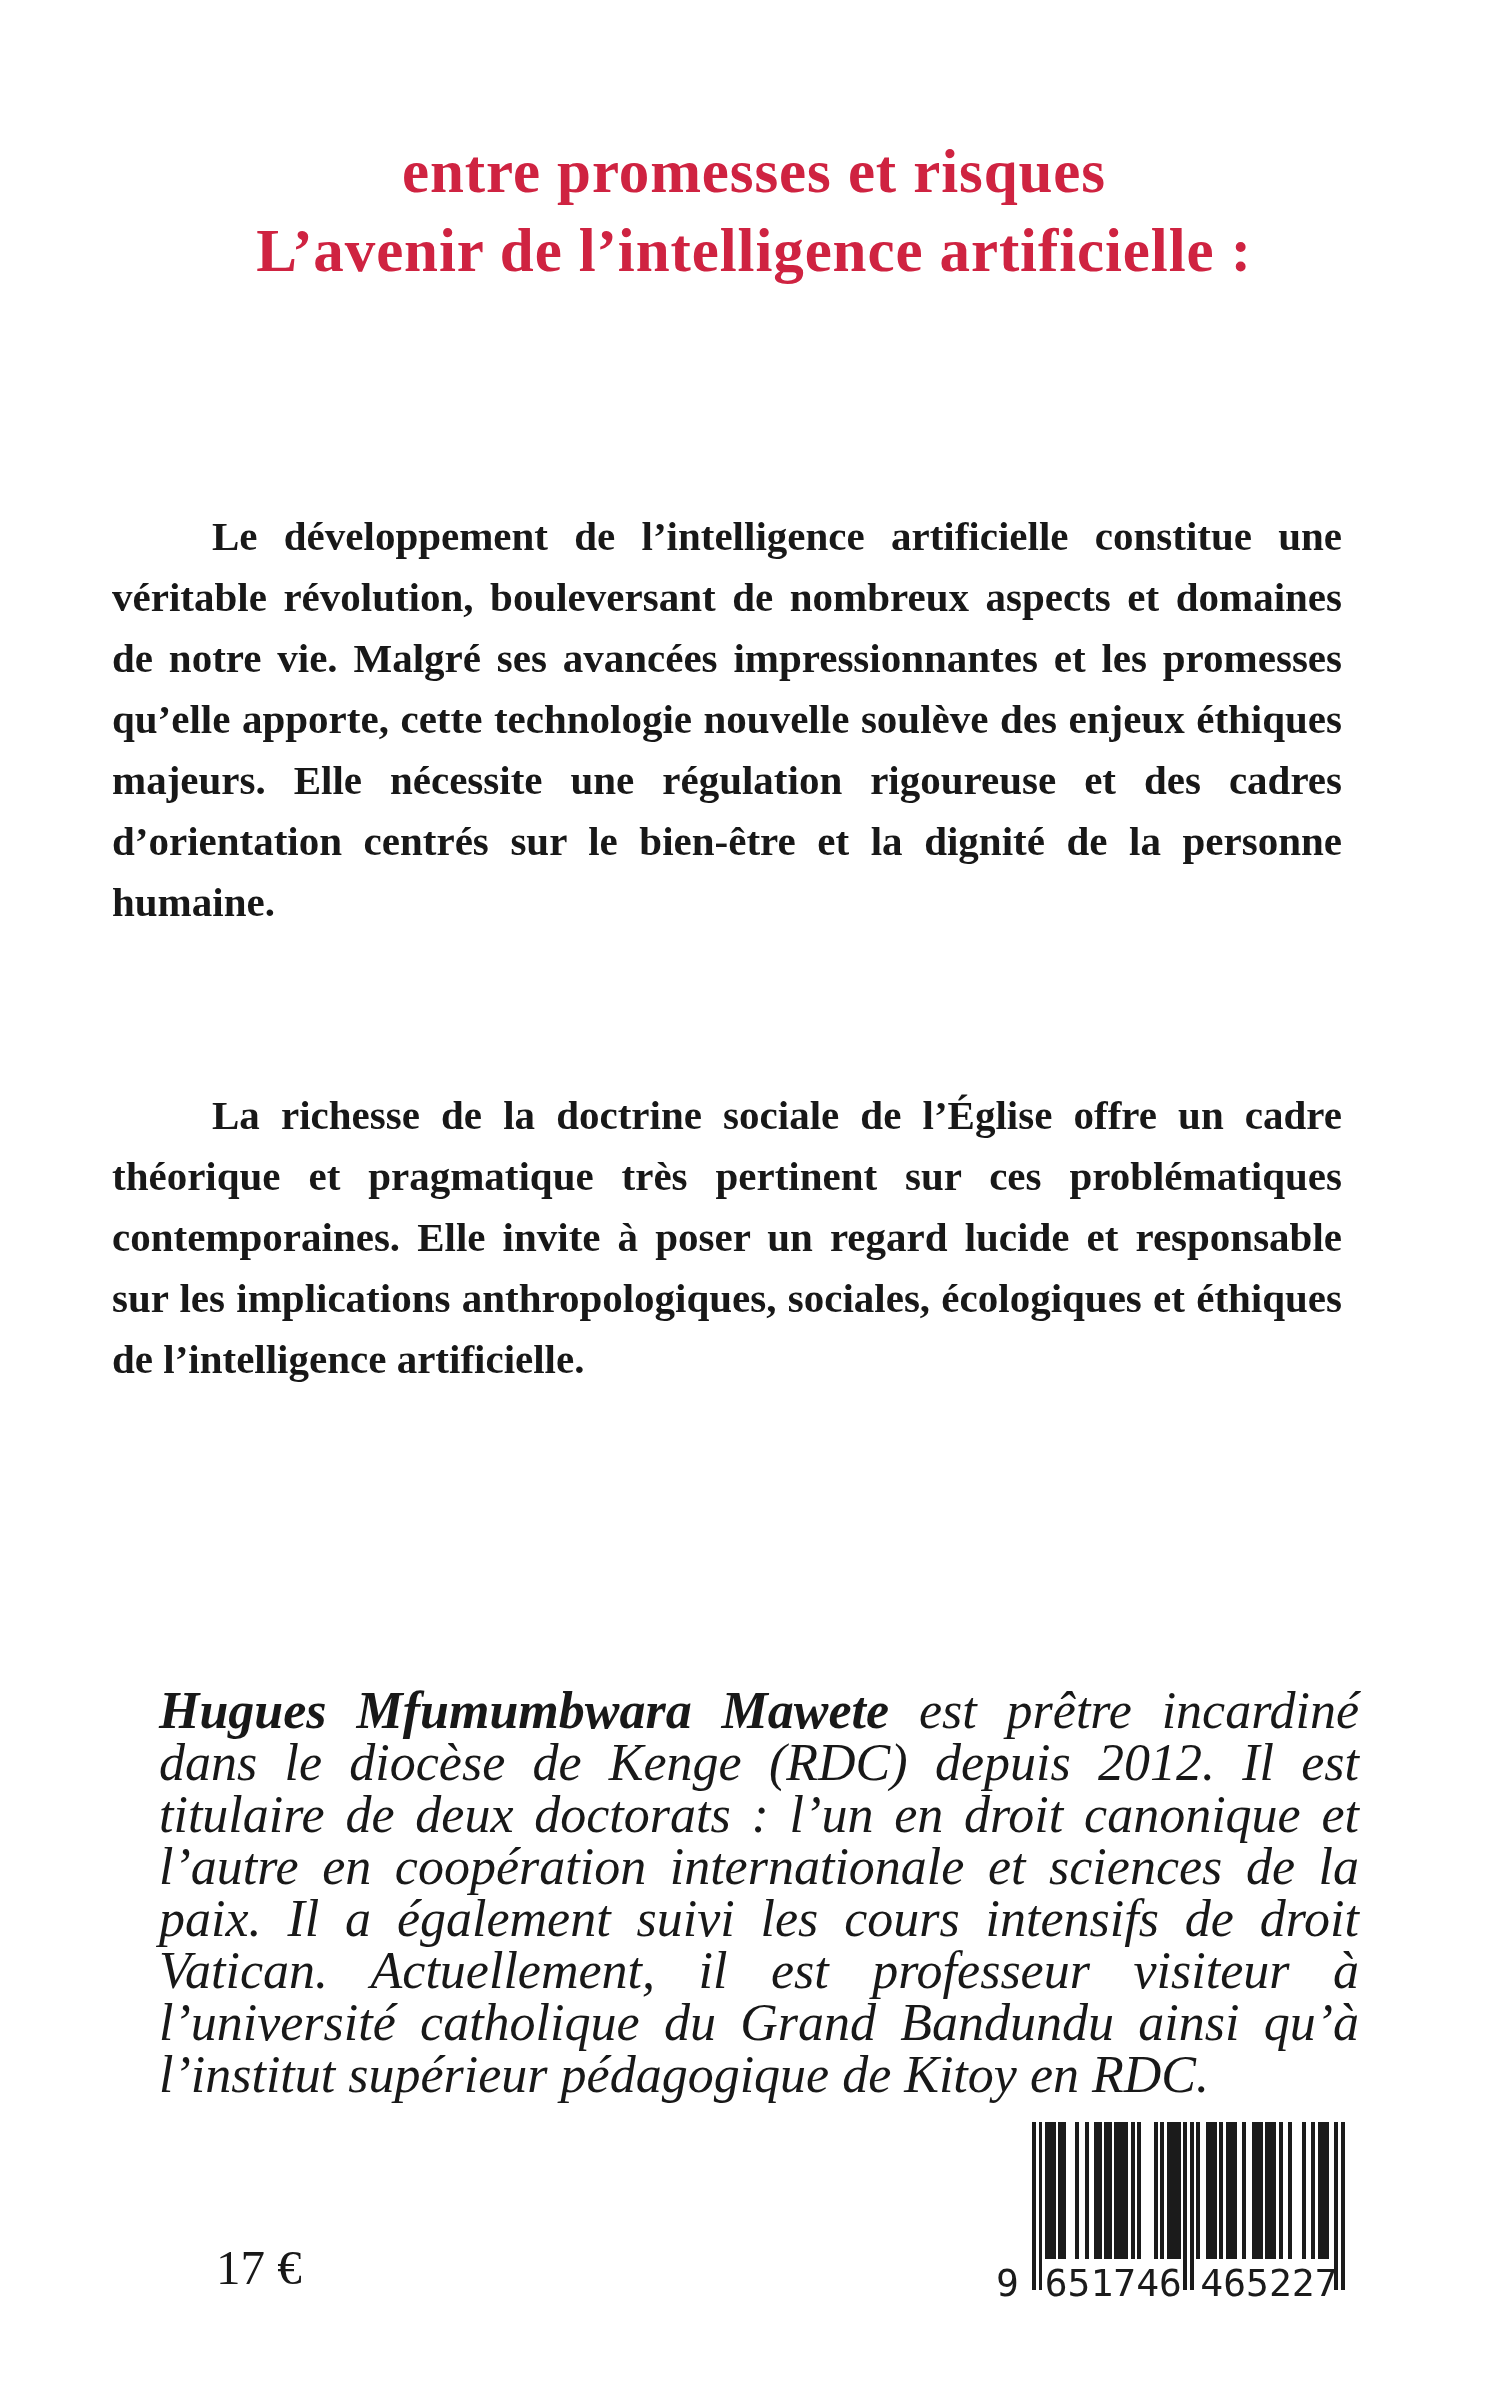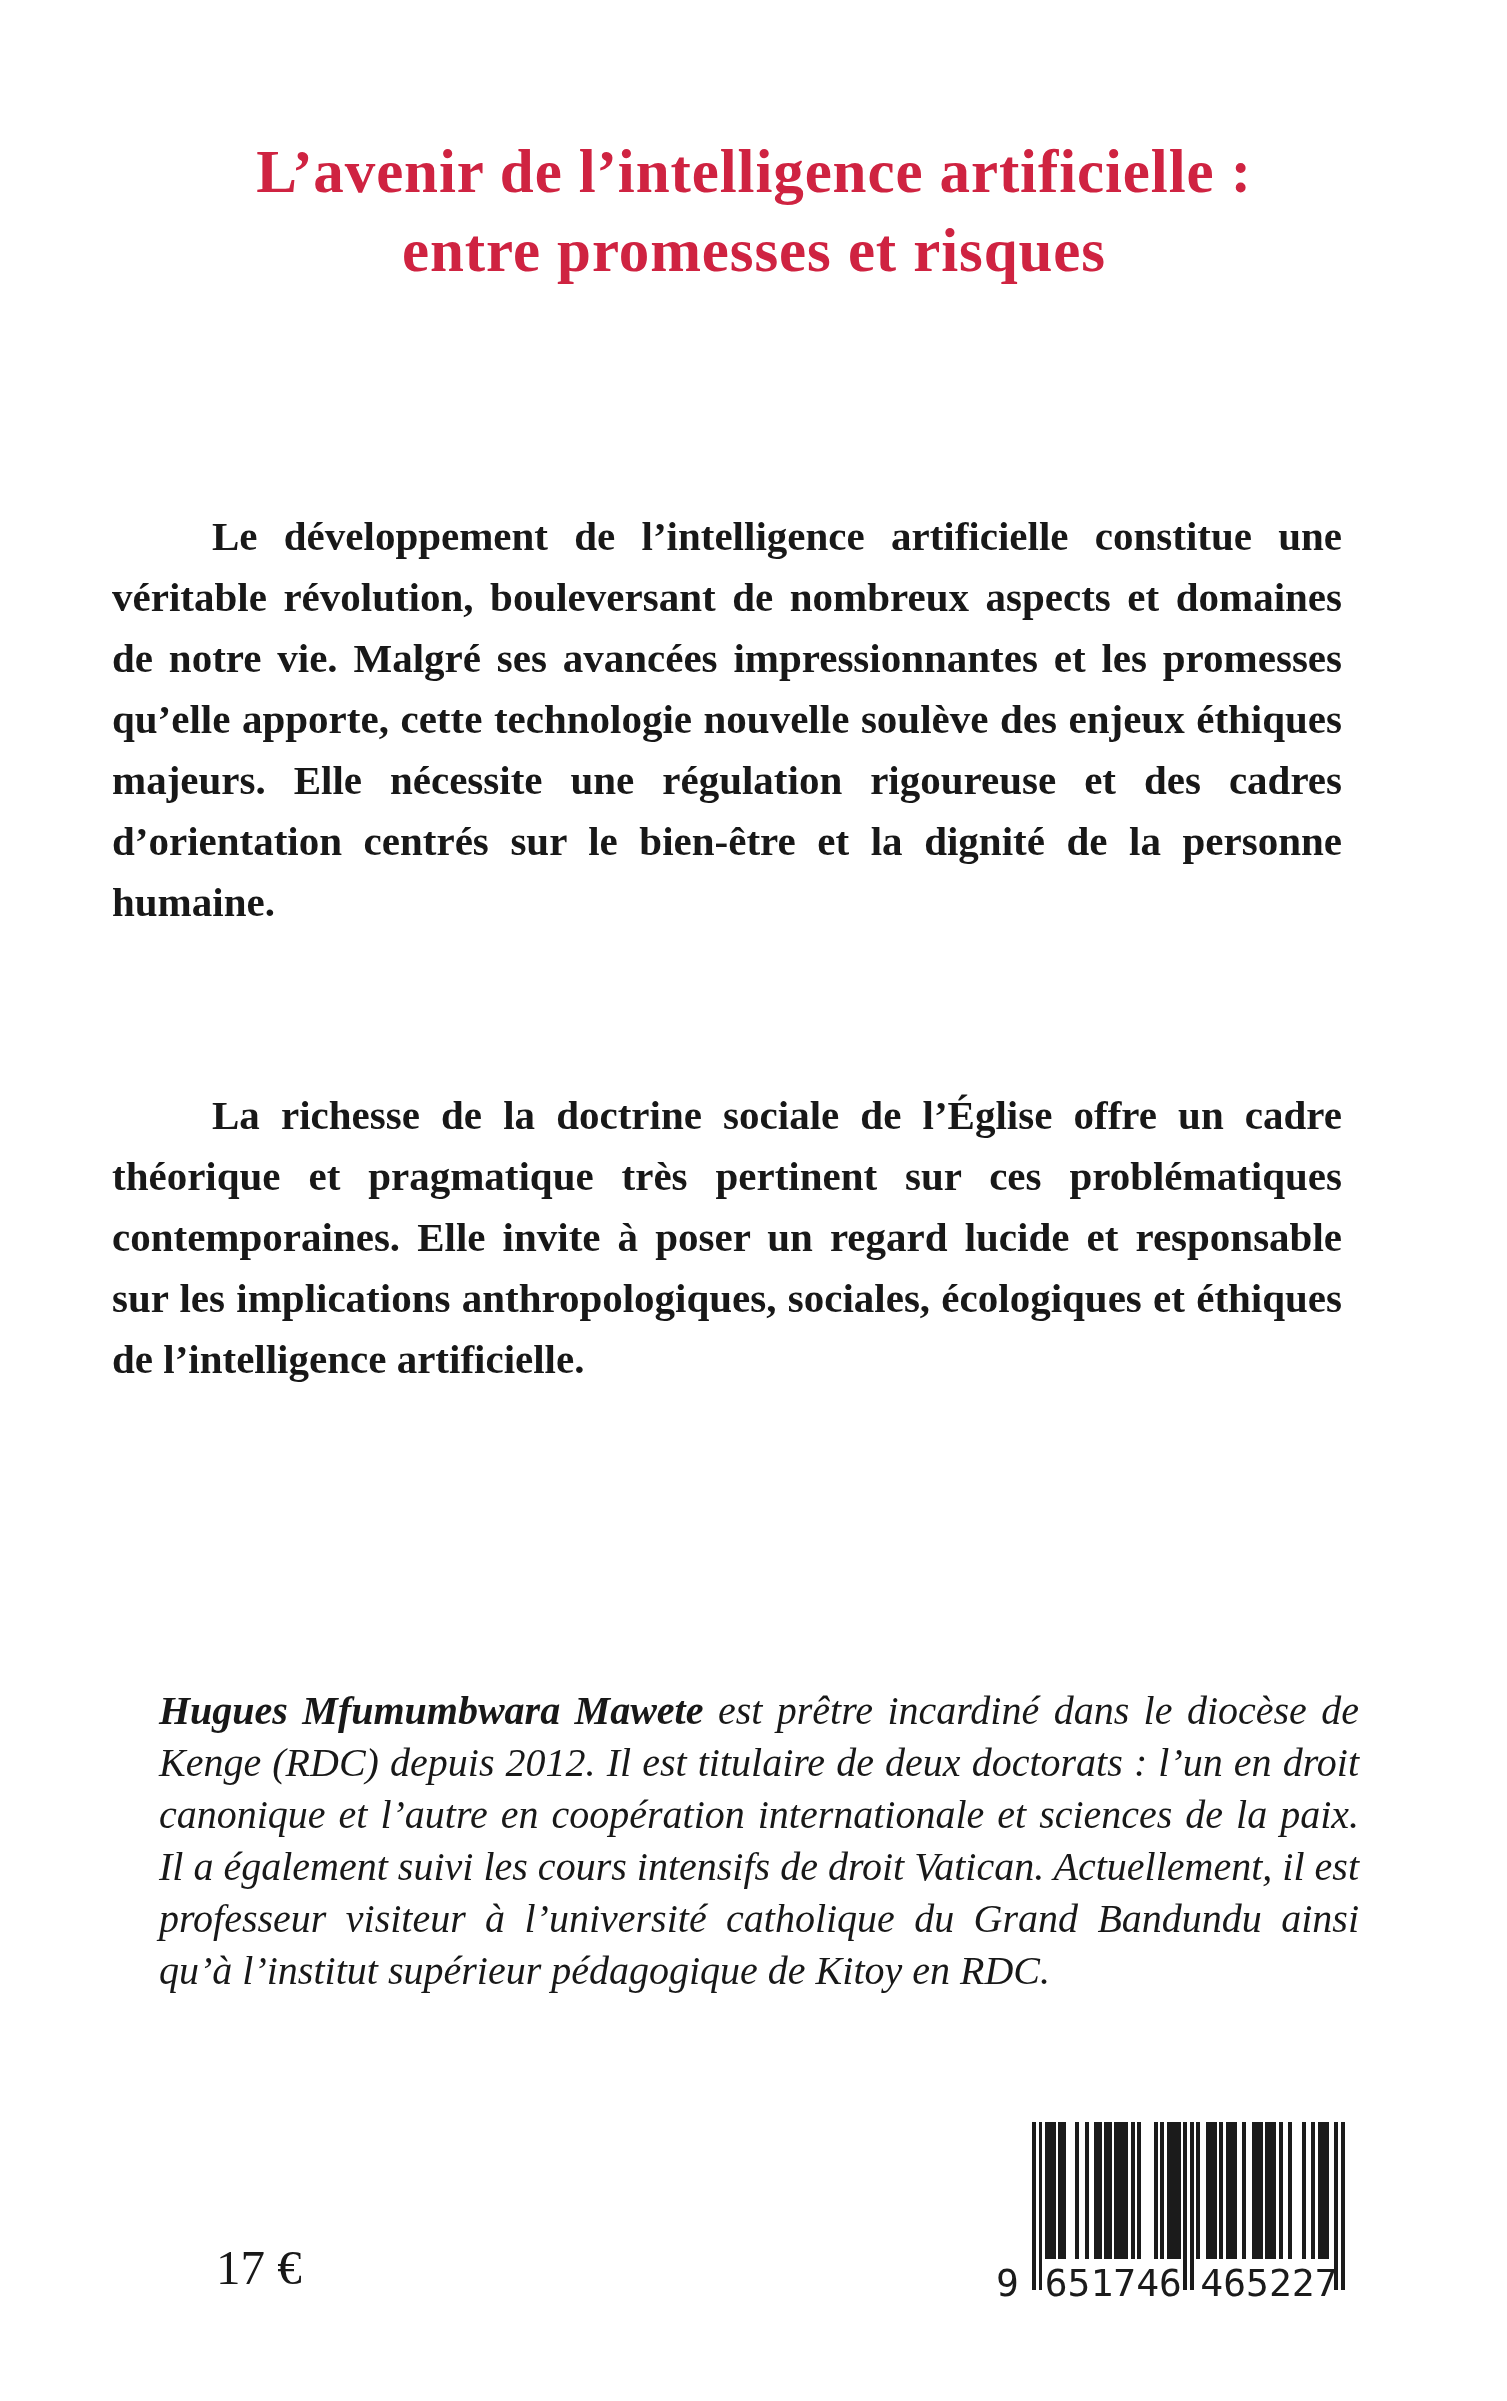--- a/index.html
+++ b/index.html
@@ -16,21 +16,21 @@
   .synopsis{
     position:absolute; left:112px; width:1230px; margin:0;
     font-size:41px; line-height:61px; text-align:justify; text-indent:100px;
     color:var(--ink);
     font-weight:bold;
   }
   .para1{ top:506px; }
   .para2{ top:1072px;margin-top:13px; }
   .bio{
     position:absolute; left:159px; top:1685px; width:1200px; margin:0;
-    font-style:italic; font-size:40px; line-height:52px; text-align:justify;
+    font-style:italic; font-size:52px; line-height:52px; text-align:justify;
     color:var(--ink);
   }
   .bio-name{ font-weight:bold; }
   .isbn{
     position:absolute; left:173px; top:2197px;
     font-size:42px; line-height:45px; color:var(--ink);
   }
   .price{
     position:absolute; left:176px; top:2241px;
     font-size:49px; line-height:53px; color:var(--ink);margin-left:40px;
@@ -47,22 +47,22 @@
   .bc-d9{ left:-36px; }
   .bc-g1{ left:12.3px;  width:138px; text-align:center; }
   .bc-g2{ left:168px; width:138px; text-align:center; }
 </style>
 </head>
 <body>
 
 <div class="page">
 
   <header class="title-block">
+    <div>entre promesses et risques</div>
     <div>L’avenir de l’intelligence artificielle :</div>
-    <div>entre promesses et risques</div>
   </header>
 
   <p class="synopsis para1">Le développement de l’intelligence artificielle constitue une véritable révolution, bouleversant de nombreux aspects et domaines de notre vie. Malgré ses avancées impressionnantes et les promesses qu’elle apporte, cette technologie nouvelle soulève des enjeux éthiques majeurs. Elle nécessite une régulation rigoureuse et des cadres d’orientation centrés sur le bien-être et la dignité de la personne humaine.</p>
 
   <p class="synopsis para2">La richesse de la doctrine sociale de l’Église offre un cadre théorique et pragmatique très pertinent sur ces problématiques contemporaines. Elle invite à poser un regard lucide et responsable sur les implications anthropologiques, sociales, écologiques et éthiques de l’intelligence artificielle.</p>
 
   <p class="bio"><strong class="bio-name">Hugues Mfumumbwara Mawete</strong>
 <span>est prêtre incardiné dans le diocèse de Kenge (RDC) depuis 2012. Il est titulaire de deux doctorats : l’un en droit canonique et l’autre en coopération internationale et sciences de la paix. Il a également suivi les cours intensifs de droit Vatican. Actuellement, il est professeur visiteur à l’université catholique du Grand Bandundu ainsi qu’à l’institut supérieur pédagogique de Kitoy en RDC.</span></p>
 
 

